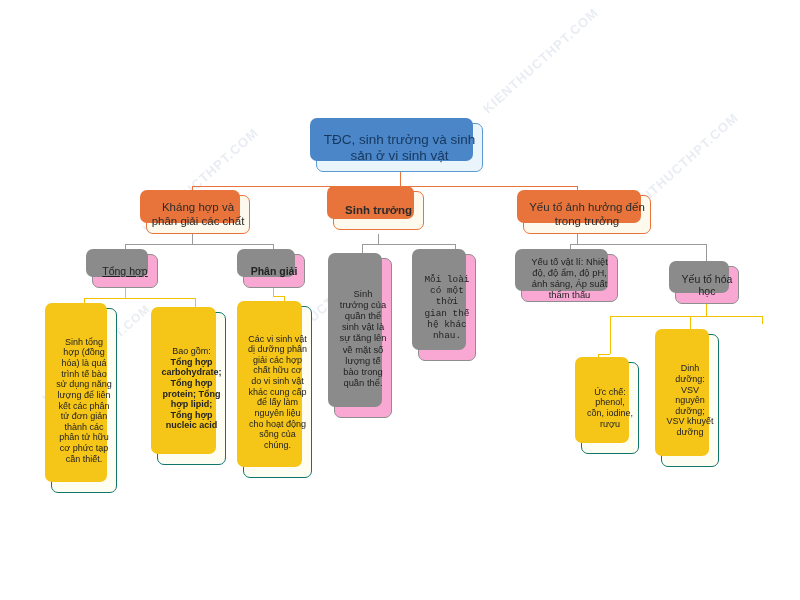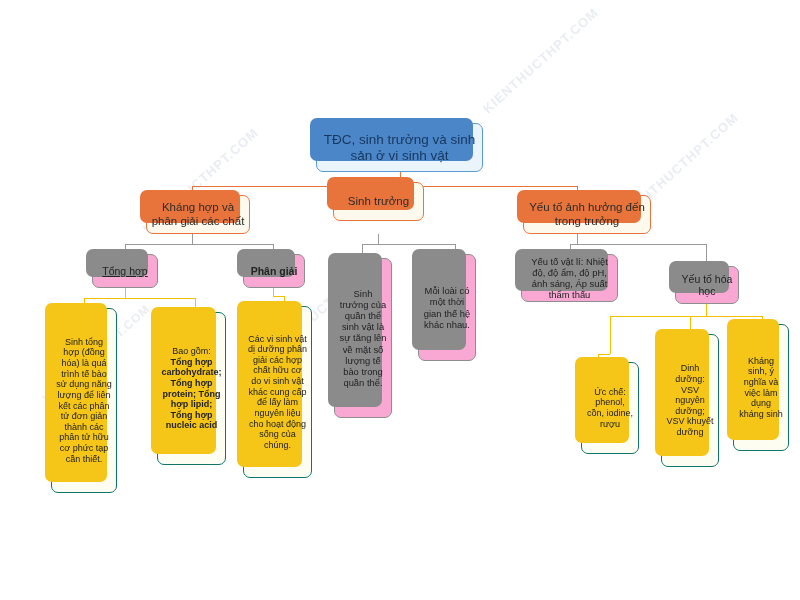--- a/index.html
+++ b/index.html
@@ -155,41 +155,41 @@
   <div class="conn v c-yellow" style="left:762px;top:316px;height:8px;"></div>
 
   <div class="node n-root" style="left:316px;top:123px;width:167px;height:49px;">
     <span class="txt">TĐC, sinh trưởng và sinh sản ở vi sinh vật</span>
   </div>
 
   <div class="node n-orange" style="left:146px;top:195px;width:104px;height:39px;">
     <span class="txt">Kháng hợp và phân giải các chất</span>
   </div>
 
-  <div class="node n-orange" style="left:333px;top:182px;width:91px;height:39px;">
+  <div class="node n-orange" style="left:333px;top:191px;width:91px;height:39px;font-weight:bold;">
     <span class="txt">Sinh trưởng</span>
   </div>
 
   <div class="node n-orange" style="left:523px;top:195px;width:128px;height:39px;">
     <span class="txt">Yếu tố ảnh hưởng đến trong trưởng</span>
   </div>
 
   <div class="node n-gray" style="left:92px;top:254px;width:66px;height:34px;text-decoration:underline;">
     <span class="txt">Tổng hợp</span>
   </div>
 
   <div class="node n-gray bold" style="left:243px;top:254px;width:62px;height:34px;">
     <span class="txt">Phân giải</span>
   </div>
 
   <div class="node n-gray small" style="left:334px;top:258px;width:58px;height:160px;">
     <span class="txt">Sinh trưởng của quần thể sinh vật là sự tăng lên về mặt số lượng tế bào trong quần thể.</span>
   </div>
 
-  <div class="node n-gray small" style="left:418px;top:254px;width:58px;height:107px;">
+  <div class="node n-gray small" style="left:418px;top:254px;width:58px;height:107px;font-family:Liberation Mono, monospace;">
     <span class="txt">Mỗi loài có một thời gian thế hệ khác nhau.</span>
   </div>
 
   <div class="node n-gray small" style="left:521px;top:254px;width:97px;height:48px;">
     <span class="txt">Yếu tố vật lí: Nhiệt độ, độ ẩm, độ pH, ánh sáng, Áp suất thẩm thấu</span>
   </div>
 
   <div class="node n-gray" style="left:675px;top:266px;width:64px;height:38px;">
     <span class="txt">Yếu tố hóa học</span>
   </div>
@@ -208,17 +208,14 @@
   </div>
 
   <div class="node n-yellow xsmall" style="left:661px;top:334px;width:58px;height:133px;">
     <span class="txt">Dinh dưỡng: VSV nguyên dưỡng; VSV khuyết dưỡng</span>
   </div>
 
   <div class="node n-yellow xsmall" style="left:581px;top:362px;width:58px;height:92px;">
     <span class="txt">Ức chế: phenol, cồn, iodine, rượu</span>
   </div>
 
-  <div class="node n-yellow xsmall" style="left:733px;top:324px;width:56px;height:127px;">
-    <span class="txt">Kháng sinh, ý nghĩa và việc làm dụng kháng sinh</span>
-  </div>
 
 </div>
 
 </body></html>

